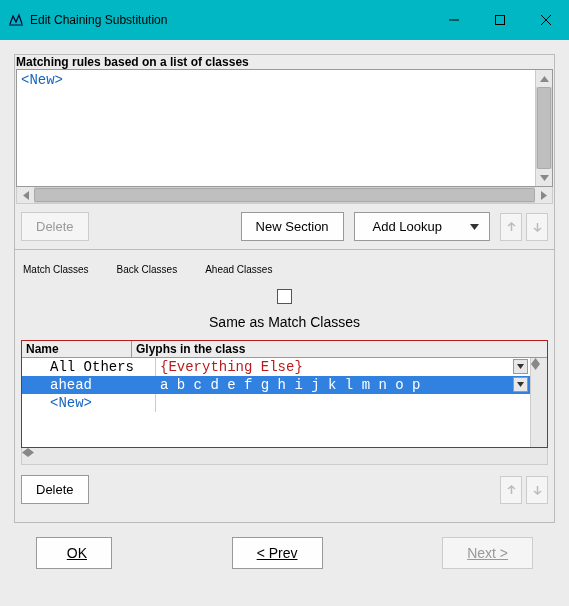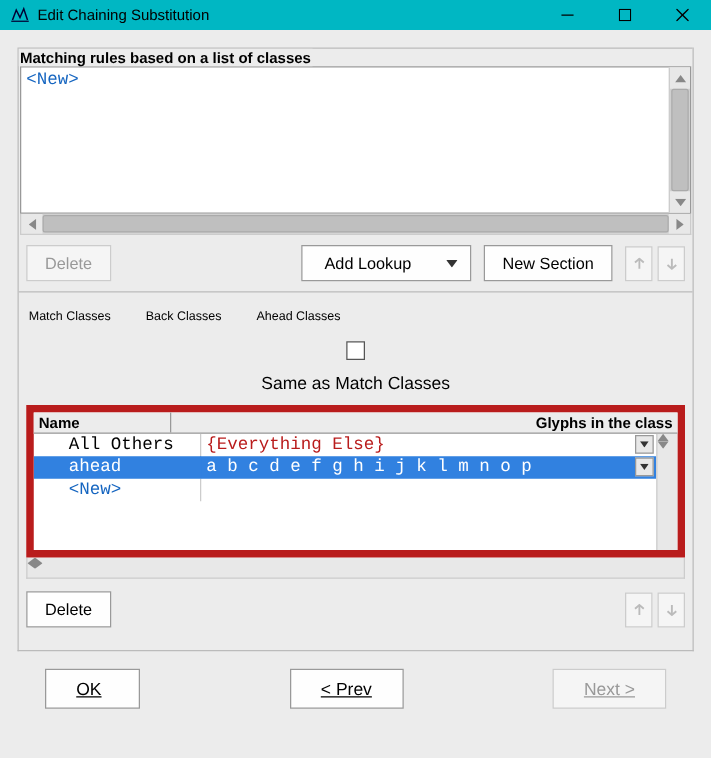--- a/index.html
+++ b/index.html
@@ -7,21 +7,21 @@
     margin: 0;
     font-family: "Segoe UI", Arial, sans-serif;
     font-size: 13px;
     background: #ececec;
     color: #000;
     width: 569px;
     height: 606px;
     overflow: hidden;
   }
   .titlebar {
-    height: 24px;
+    height: 40px;
     background: #00B7C3;
     display: flex;
     align-items: center;
     padding: 0 0 0 8px;
     color: #000;
   }
   .titlebar .icon { width: 16px; height: 16px; margin-right: 6px; }
   .titlebar .title { flex: 1; font-size: 12px; }
   .winbtn {
     width: 46px;
@@ -111,21 +111,21 @@
     gap: 10px;
     padding: 8px 6px 8px 6px;
   }
   .btn {
     background: #fefefe;
     border: 1px solid #999;
     padding: 6px 14px;
     font-size: 13px;
     cursor: pointer;
     min-width: 60px;
-    text-align: left;
+    text-align: right;
   }
   .btn.disabled { color: #999; border-color: #ccc; background: #f5f5f5; cursor: default; }
   .btn.combo { display: flex; align-items: center; gap: 28px; padding: 6px 10px 6px 18px;}
   .spacer { flex: 1; }
   .updown {
     display: flex;
     gap: 4px;
   }
   .updown .ud {
     width: 22px; height: 28px;
@@ -149,36 +149,36 @@
     font-size: 14px;
     flex-direction: column;
   }
   .checkbox {
     width: 15px; height: 15px;
     border: 1px solid #555;
     background: #fff;
   }
   .table {
     margin: 0 6px;
-    border: 6px solid #b91c1c;
+    border: 1px solid #b91c1c;
     background: #fff;
     display: flex;
     flex-direction: column;
-    height: 122px;
+    height: 108px;
     position: relative;
   }
   .thead {
     display: flex;
     background: #ececec;
     border-bottom: 1px solid #999;
     font-size: 12px;
     font-weight: bold;
   }
   .thead .c1 { width: 110px; padding: 1px 4px; border-right: 1px solid #999; }
-  .thead .c2 { flex: 1; padding: 1px 4px; text-align: right; }
+  .thead .c2 { flex: 1; padding: 1px 4px; }
   .tbody {
     flex: 1;
     display: flex;
     overflow: hidden;
   }
   .tscroll {
      display:flex; flex-direction:column; width:17px; border-left:1px solid #ccc; background:#e8e8e8;
   }
   .rows { flex: 1; }
   .trow {
@@ -283,29 +283,29 @@
       <div class="arrow">
           <svg width="6" height="9">
             <polygon points="0,0 0,9 6,4.5" fill="#888"></polygon>
           </svg>
         </div>
     </div>
 
     <div class="row1">
       <div class="btn disabled">Delete</div>
       <div class="spacer"></div>
+      <div class="btn">New Section</div>
       <div class="btn combo">
         <span>Add Lookup</span>
         <span>
             <svg width="9" height="6">
               <polygon points="0,0 9,0 4.5,6" fill="#333"></polygon>
             </svg>
           </span>
       </div>
-      <div class="btn">New Section</div>
       <div class="updown">
         <div class="ud">
             <svg width="9" height="10">
               <line x1="4.5" y1="1" x2="4.5" y2="9" stroke="#bbb" stroke-width="1.5"></line>
               <polyline points="1,4 4.5,1 8,4" stroke="#bbb" fill="none" stroke-width="1.5"></polyline>
             </svg>
           </div>
         <div class="ud">
             <svg width="9" height="10">
               <line x1="4.5" y1="1" x2="4.5" y2="9" stroke="#bbb" stroke-width="1.5"></line>

